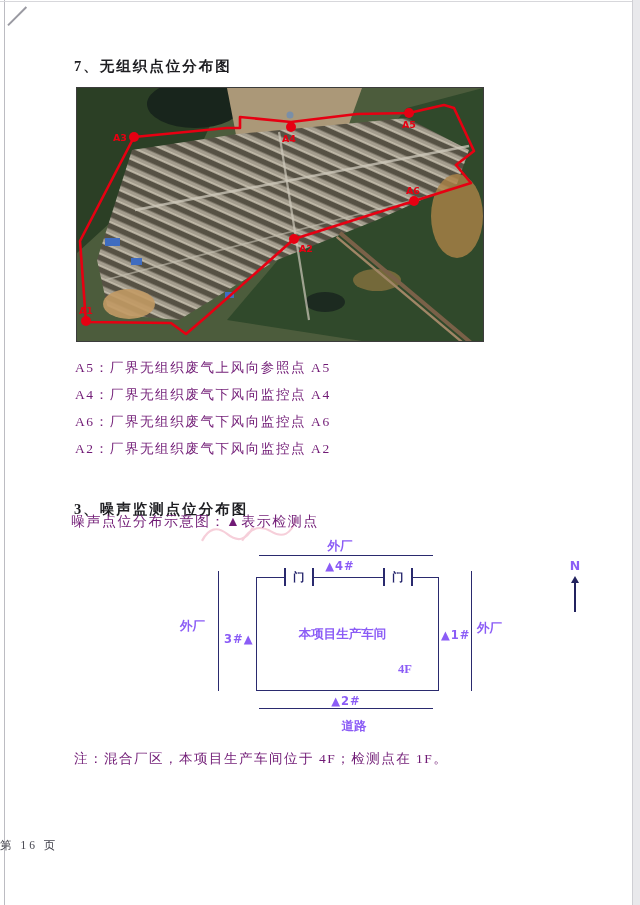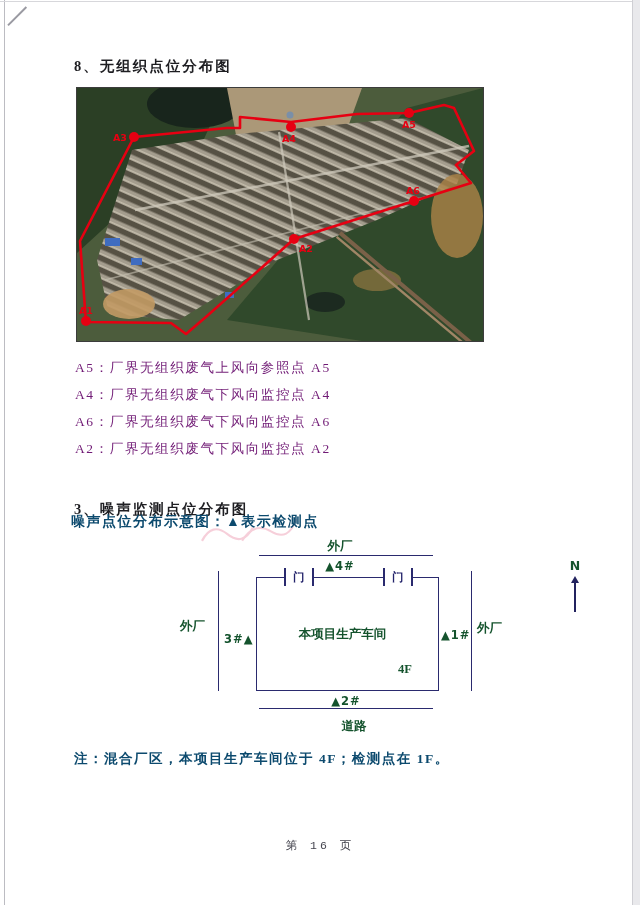--- a/index.html
+++ b/index.html
@@ -11,30 +11,30 @@
   }
   
   .edge-left{position:absolute;left:4px;top:0;width:1px;height:905px;background:#bcbcc2;}
   .edge-top{position:absolute;left:0;top:1px;width:640px;height:1px;background:#d7d7db;}
   .edge-right-band{position:absolute;right:0;top:0;width:7px;height:905px;background:#e9e9ec;border-left:1px solid #cfcfd4;}
   .corner-mark{position:absolute;left:-6px;top:-6px;width:26px;height:26px;border-right:2px solid #9a9aa2;transform:rotate(45deg);}
 
   .abs{position:absolute;}
   .h-black{font-weight:bold;font-size:14.5px;color:#1e1e22;letter-spacing:2px;}
   .legend-line{font-size:13.5px;color:#701a75;letter-spacing:1.6px;line-height:27px;white-space:nowrap;}
-  .blue-bold{font-weight:bold;color:#0c4a6e;font-size:14px;letter-spacing:1.5px;white-space:nowrap;}
-  .pageno{font-size:11.5px;color:#44444e;letter-spacing:3px;text-align:center;width:100%;font-family:Liberation Mono, monospace;}
+  .blue-bold{font-weight:normal;color:#701a75;font-size:14px;letter-spacing:1.5px;white-space:nowrap;}
+  .pageno{font-size:11.5px;color:#44444e;letter-spacing:3px;width:100%;}
 
   
   .aerial{left:76px;top:87px;width:406px;height:253px;border:1px solid #3c3c3c;overflow:hidden;background:#4c5c3c;}
   .aerial svg{display:block;}
 
   
   .diagram{left:150px;top:538px;width:470px;height:210px;}
-  .dg{position:absolute;color:#14532d;font-weight:bold;font-size:12.5px;white-space:nowrap;}
+  .dg{position:absolute;color:#8b5cf6;font-weight:bold;font-size:12.5px;white-space:nowrap;}
   .dg-center{text-align:center;}
   .dg-line-h{position:absolute;border-top:1.6px solid #2a2a6e;height:0;}
   .dg-line-v{position:absolute;border-left:1.6px solid #2a2a6e;width:0;}
   .dg-rect{position:absolute;border:1.6px solid #2a2a6e;background:#fff;}
   .door{position:absolute;display:flex;align-items:center;height:18px;background:#ffffff;}
   .door .tick{width:2px;height:18px;background:#2a2a6e;}
   .door .door-label{padding:0 7px;font-size:11.5px;font-weight:bold;color:#22226a;line-height:18px;}
   .tri-label{font-family:"DejaVu Sans","Liberation Sans",sans-serif;font-size:11.5px;letter-spacing:1px;}
   .north-wrap{position:absolute;}
   .north-stem{position:absolute;left:3px;top:5px;width:2px;height:31px;background:#23235f;}
@@ -43,21 +43,21 @@
   .watermark{left:193px;top:514px;width:110px;height:30px;opacity:.55;transform:rotate(-6deg);}
 </style>
 </head>
 <body>
 
 <div class="edge-left"></div>
 <div class="edge-top"></div>
 <div class="edge-right-band"></div>
 <div class="corner-mark"></div>
 
-<div class="abs h-black" style="left:74px;top:57px;">8、无组织点位分布图</div>
+<div class="abs h-black" style="left:74px;top:57px;">7、无组织点位分布图</div>
 
 <div class="abs aerial">
   <svg width="406" height="253" viewBox="0 0 406 253">
     <defs>
       <pattern id="warehouses" width="11" height="11" patternUnits="userSpaceOnUse" patternTransform="rotate(24)">
         <rect width="11" height="11" fill="#a49d8e"></rect>
         <rect width="11" height="5.5" fill="#565144"></rect>
         <rect y="9" width="11" height="1.4" fill="#c3bcab"></rect>
       </pattern>
     </defs>

